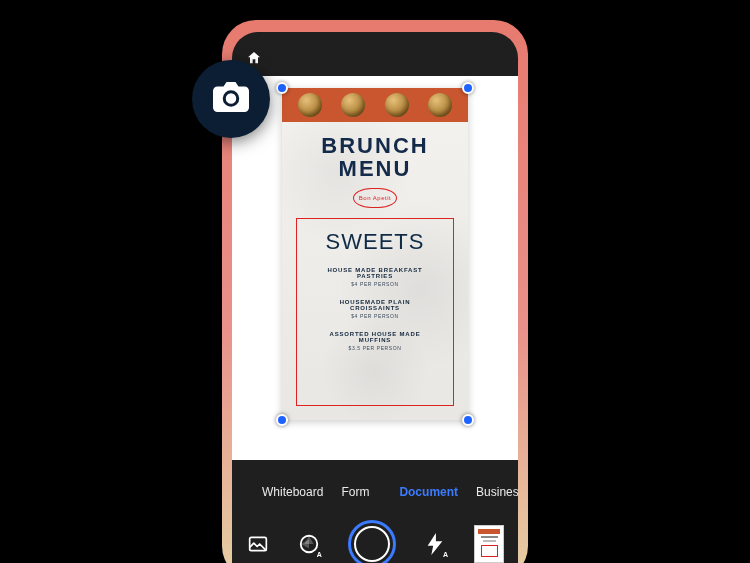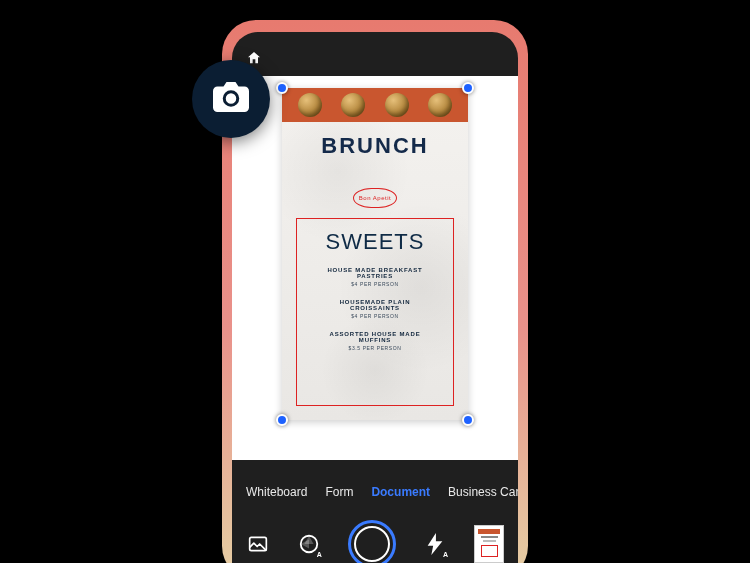--- a/index.html
+++ b/index.html
@@ -107,25 +107,25 @@
   }
   .h-tl { left: 44px; top: 6px; }
   .h-tr { left: 230px; top: 6px; }
   .h-bl { left: 44px; top: 338px; }
   .h-br { left: 230px; top: 338px; }
 
   
   .modes {
     position: absolute; left: 0; right: 0; bottom: 72px; height: 32px;
     display: flex; align-items: center; gap: 18px;
-    padding-left: 14px;
+    padding-left: 30px;
     color: #fff; font-size: 12px;
   }
   .modes .mode { color: rgba(255,255,255,.9); white-space: nowrap; }
-  .modes .active { color: #3a7bff; font-weight: 600; }
+  .modes .active { color: #3a7bff; font-weight: 600; margin-left: 12px; }
 
   
   .toolbar {
     position: absolute; left: 0; right: 0; bottom: 0; height: 72px;
     display: flex; align-items: center; justify-content: space-around;
     color: #fff;
   }
   .tb-icon { width: 24px; height: 24px; display: flex; align-items: center; justify-content: center; position: relative; }
   .shutter {
     width: 48px; height: 48px; border-radius: 50%;
@@ -174,20 +174,21 @@
         <div class="doc">
           <div class="crumple"></div>
           <div class="doc-top">
             <div class="egg"></div>
             <div class="egg"></div>
             <div class="egg"></div>
             <div class="egg"></div>
           </div>
           <div class="doc-title">
             <div>BRUNCH</div>
+            <div>MENU</div>
           </div>
           <div class="bon">Bon Apetit</div>
           <div class="sweets-box">
             <div class="sweets-title">SWEETS</div>
             <div class="item">
               <div class="item-name">HOUSE MADE BREAKFAST PASTRIES</div>
               <div class="item-price">$4 PER PERSON</div>
             </div>
             <div class="item">
               <div class="item-name">HOUSEMADE PLAIN CROISSAINTS</div>

